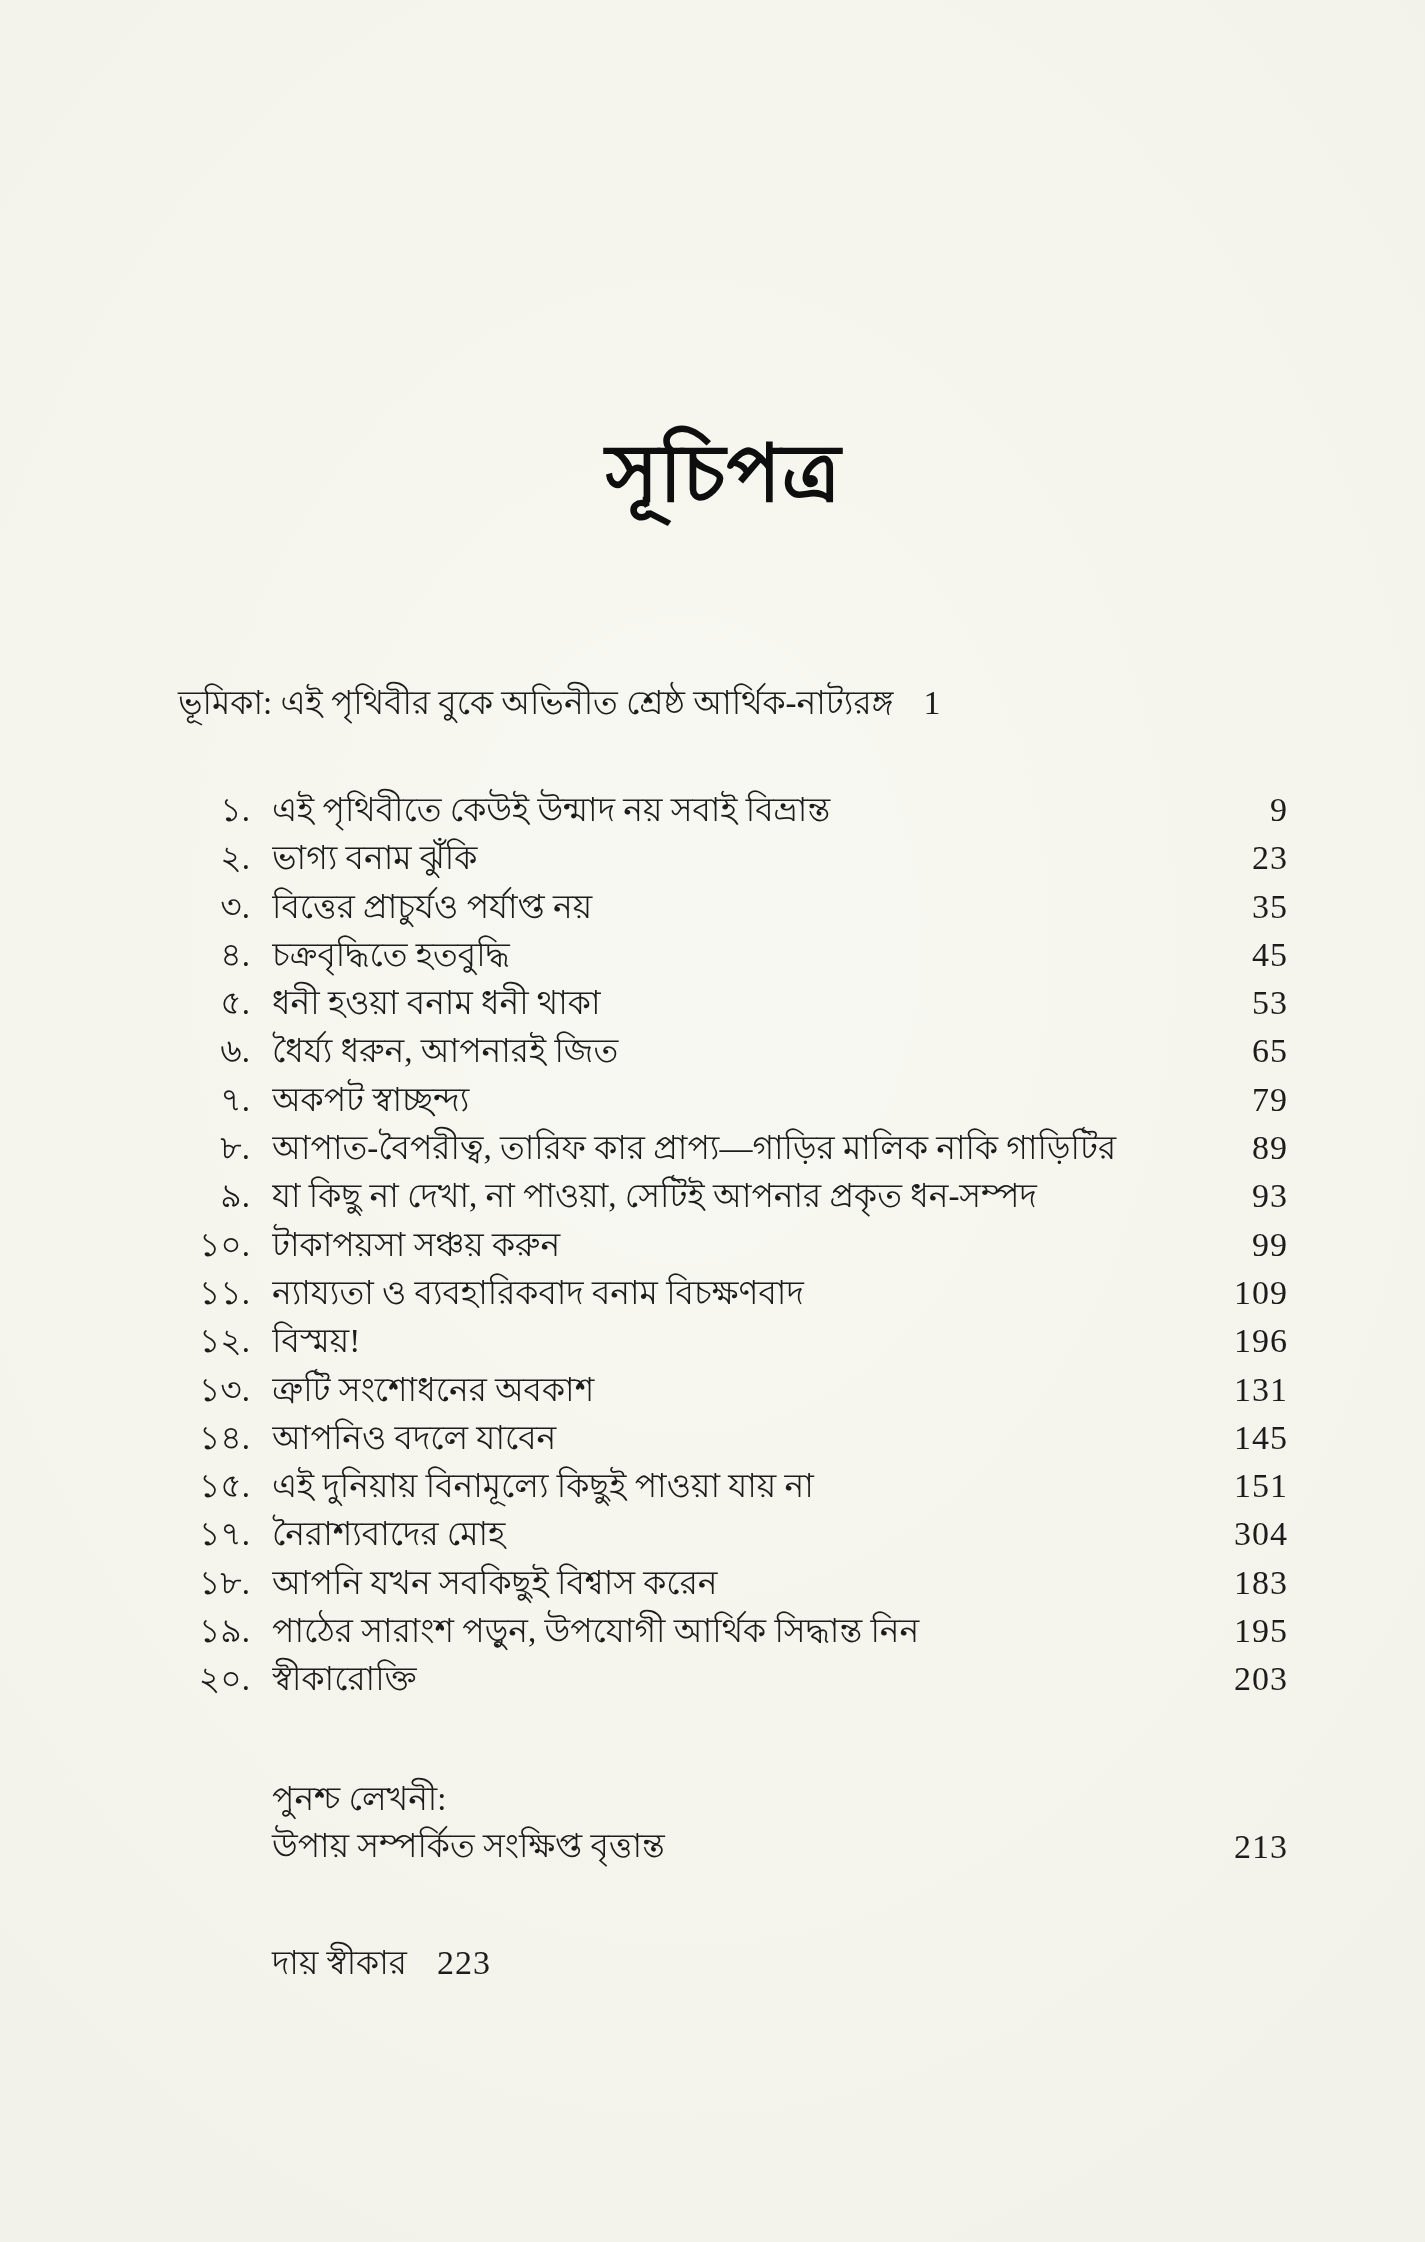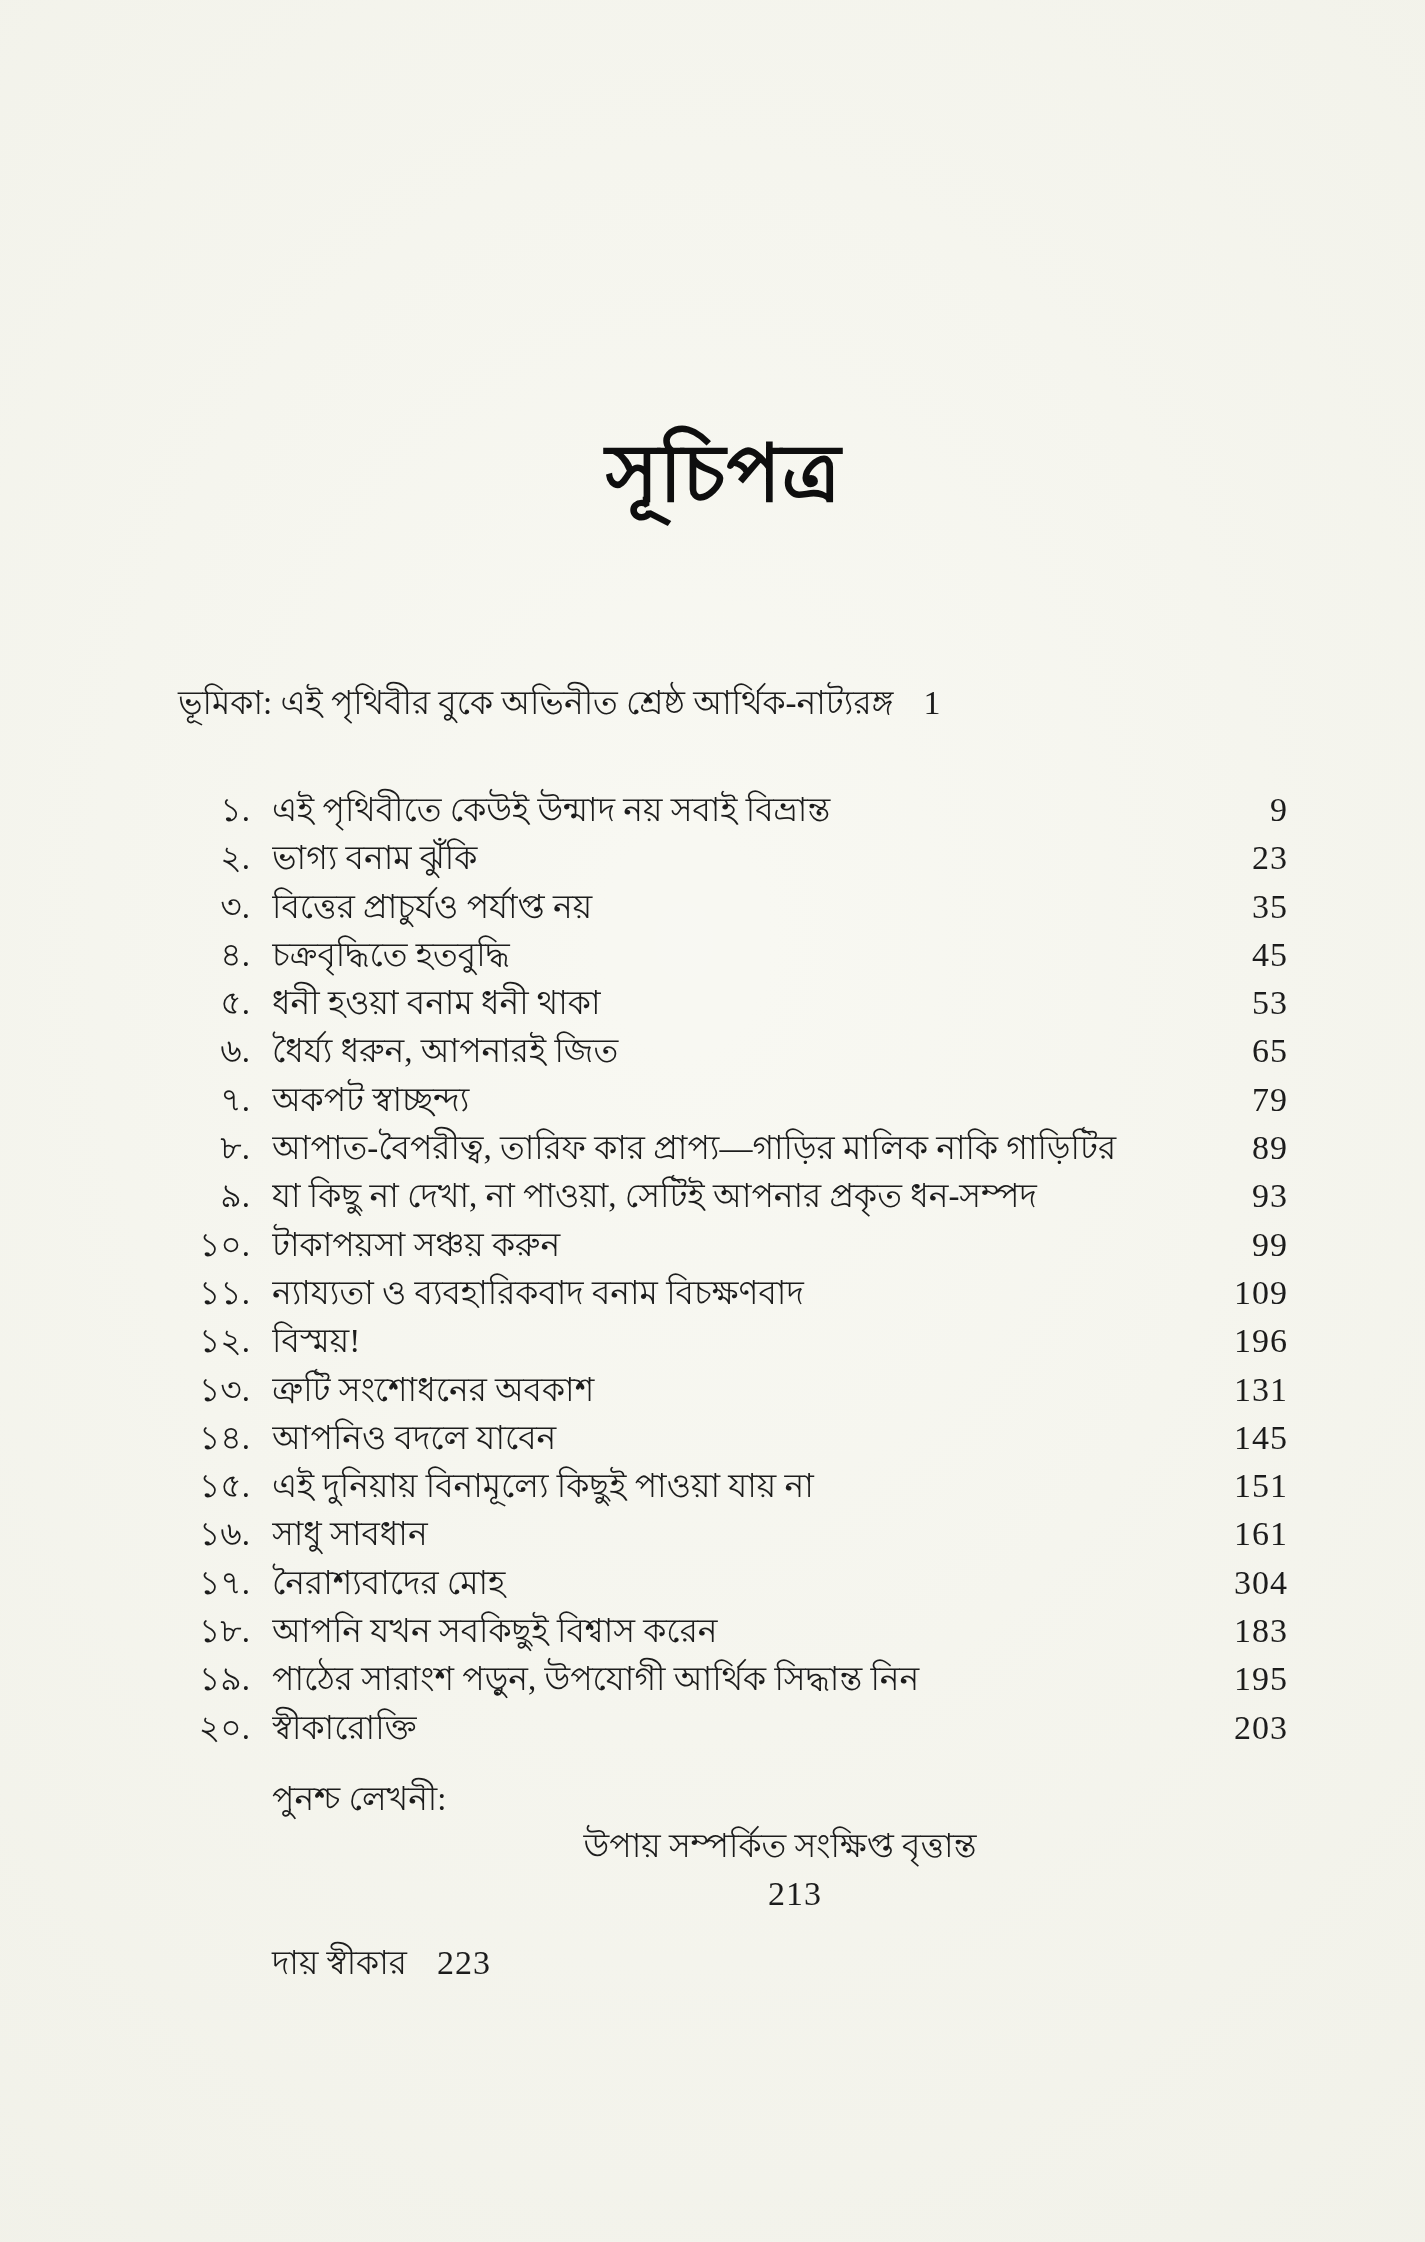--- a/index.html
+++ b/index.html
@@ -76,22 +76,21 @@
     position: absolute;
     top: 1776px;
     left: 272px;
     right: 137px;
     font-size: 33px;
     line-height: 47px;
   }
   .ps-row {
     display: flex;
     justify-content: space-between;
-    align-items: center;
-    flex-direction: column;
+    align-items: flex-end;
   }
   .disclaimer {
     top: 1942px;
     left: 272px;
   }
 </style>
 </head>
 <body>
 
 <div class="page" style="color: rgb(28, 28, 28);">
@@ -187,25 +186,20 @@
       <span class="chapter-title">আপনিও বদলে যাবেন</span>
       <span class="pagenum">145</span>
     </div>
 
     <div class="toc-row">
       <span class="num">১৫.</span>
       <span class="chapter-title">এই দুনিয়ায় বিনামূল্যে কিছুই পাওয়া যায় না</span>
       <span class="pagenum">151</span>
     </div>
 
-    <div class="toc-row">
-      <span class="num">১৬.</span>
-      <span class="chapter-title">সাধু সাবধান</span>
-      <span class="pagenum">161</span>
-    </div>
 
     <div class="toc-row">
       <span class="num">১৭.</span>
       <span class="chapter-title">নৈরাশ্যবাদের মোহ</span>
       <span class="pagenum">304</span>
     </div>
 
     <div class="toc-row">
       <span class="num">১৮.</span>
       <span class="chapter-title">আপনি যখন সবকিছুই বিশ্বাস করেন</span>

